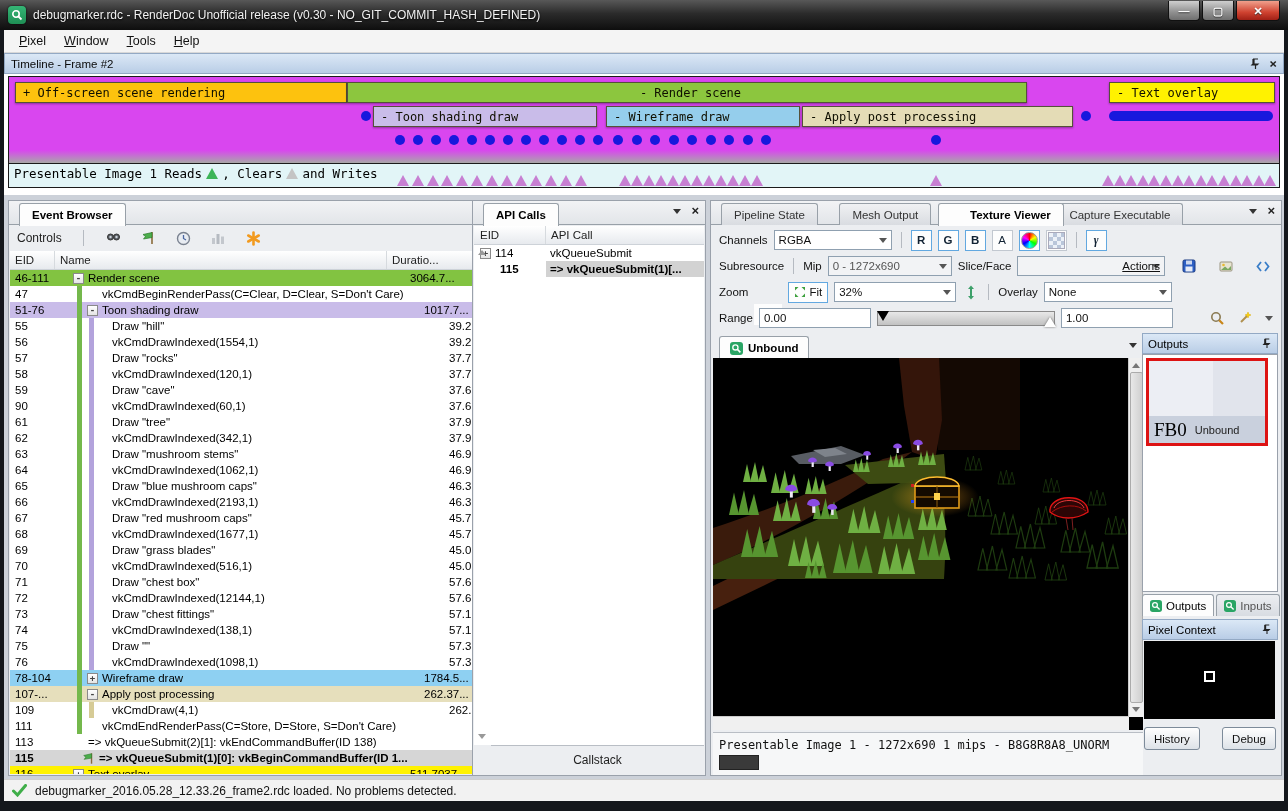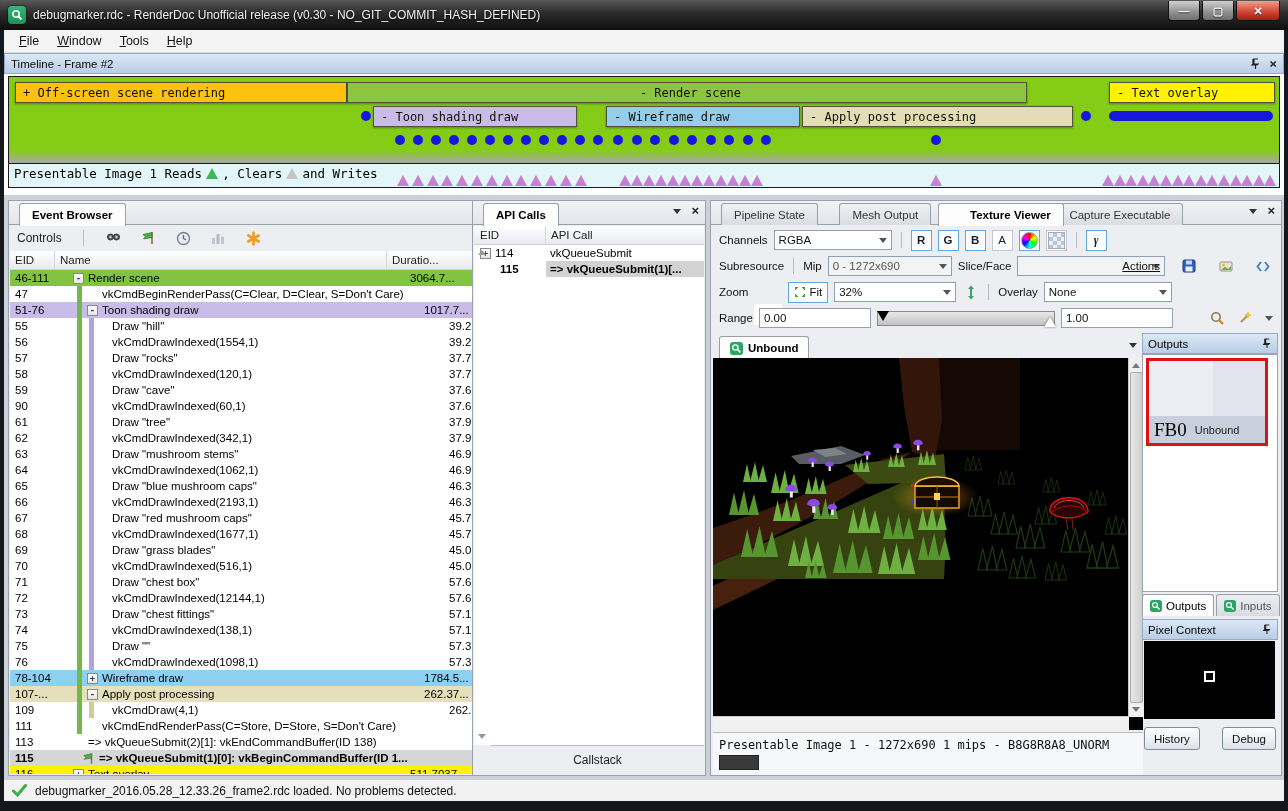--- a/index.html
+++ b/index.html
@@ -20,21 +20,21 @@
   .menu-item{display:inline-block;padding:2px 9px;font-size:12.5px;color:#111;}
   .menu-item::first-letter{text-decoration:underline;}
 
   
   .dockheader{background:linear-gradient(#dbe8f6,#b9cde6);border:1px solid #93a9c4;box-sizing:border-box;display:flex;align-items:center;padding:0 6px;font-size:11.5px;color:#0a0a0a;}
   .dockheader .sp{flex:1;}
   .pin-ic,.x-ic{font-size:12px;color:#222;margin-left:8px;font-family:"DejaVu Sans Mono",monospace;}
 
   
   .timeline-area{left:4px;top:74px;width:1280px;height:121px;background:#fff;}
-  .tl-box{position:absolute;left:4px;top:2px;width:1270px;height:86px;border:1px solid #1a1a1a;background:#84cc16;overflow:hidden;}
+  .tl-box{position:absolute;left:4px;top:2px;width:1270px;height:86px;border:1px solid #1a1a1a;background:#d946ef;overflow:hidden;}
   .tl-fade{position:absolute;left:0;bottom:0;width:100%;height:13px;background:linear-gradient(rgba(180,180,180,0),#a8a8a8);}
   .tlrow{position:absolute;left:0;width:100%;height:21px;}
   #tlrow1{top:5px;} #tlrow2{top:29px;} #tlrow3{top:53px;height:20px;}
   .tlblock{position:absolute;top:0;height:21px;border:1px solid #55503a;box-sizing:border-box;font-family:"DejaVu Sans Mono",monospace;font-size:12px;color:#101000;display:flex;align-items:center;padding-left:7px;white-space:nowrap;overflow:hidden;box-shadow:0 1px 2px rgba(0,0,0,.35);}
   .tldot{position:absolute;width:10px;height:10px;border-radius:50%;top:5px;}
   .tlpill{position:absolute;height:10px;border-radius:5px;top:5px;}
   .pres-box{position:absolute;left:4px;top:89px;width:1270px;height:23px;border:1px solid #1a1a1a;background:#e2f5f7;overflow:hidden;}
   .pres-legend{position:absolute;left:5px;top:2px;font-family:"DejaVu Sans Mono",monospace;font-size:12.5px;color:#000;display:flex;align-items:center;gap:4px;white-space:nowrap;}
   .tri{width:0;height:0;border-left:6px solid transparent;border-right:6px solid transparent;border-bottom:11px solid #c77fd2;display:inline-block;}
   .tri.abs-tri{position:absolute;bottom:1px;}
@@ -139,21 +139,21 @@
       <div class="winbtn">
           <span class="glyph">▢</span>
         </div>
       <div class="winbtn close">
           <span class="glyph">✕</span>
         </div>
     </div>
   </div>
 
   <div class="abs menubar" id="menubar">
-      <span class="menu-item">File</span>
+      <span class="menu-item">Pixel</span>
       <span class="menu-item">Window</span>
       <span class="menu-item">Tools</span>
       <span class="menu-item">Help</span>
     </div>
 
   <div class="abs dockheader" style="left:4px;top:53px;width:1280px;height:21px;">
     <span>Timeline - Frame #2</span>
     <span class="sp"></span>
     <span class="pin-ic">
       <svg width="11" height="12" viewBox="0 0 11 12">
@@ -170,21 +170,21 @@
             <span>+ Off-screen scene rendering</span>
           </div>
           <div class="tlblock" style="left: 338px; width: 680px; background: rgb(140, 198, 62); justify-content: center;">
             <span>- Render scene</span>
           </div>
           <div class="tlblock" style="left: 1100px; width: 166px; background: rgb(255, 242, 0);">
             <span>- Text overlay</span>
           </div>
         </div>
       <div class="tlrow" id="tlrow2">
-          <div class="tlblock" style="left: 364px; width: 204px; background: rgb(201, 188, 233);">
+          <div class="tlblock" style="left: 364px; width: 224px; background: rgb(201, 188, 233);">
             <span>- Toon shading draw</span>
           </div>
           <div class="tlblock" style="left: 597px; width: 194px; background: rgb(149, 206, 236);">
             <span>- Wireframe draw</span>
           </div>
           <div class="tlblock" style="left: 793px; width: 271px; background: rgb(228, 220, 182);">
             <span>- Apply post processing</span>
           </div>
           <div class="tldot" style="left: 352px; background: rgb(24, 24, 221);"></div>
           <div class="tldot" style="left: 1072px; background: rgb(24, 24, 221);"></div>

